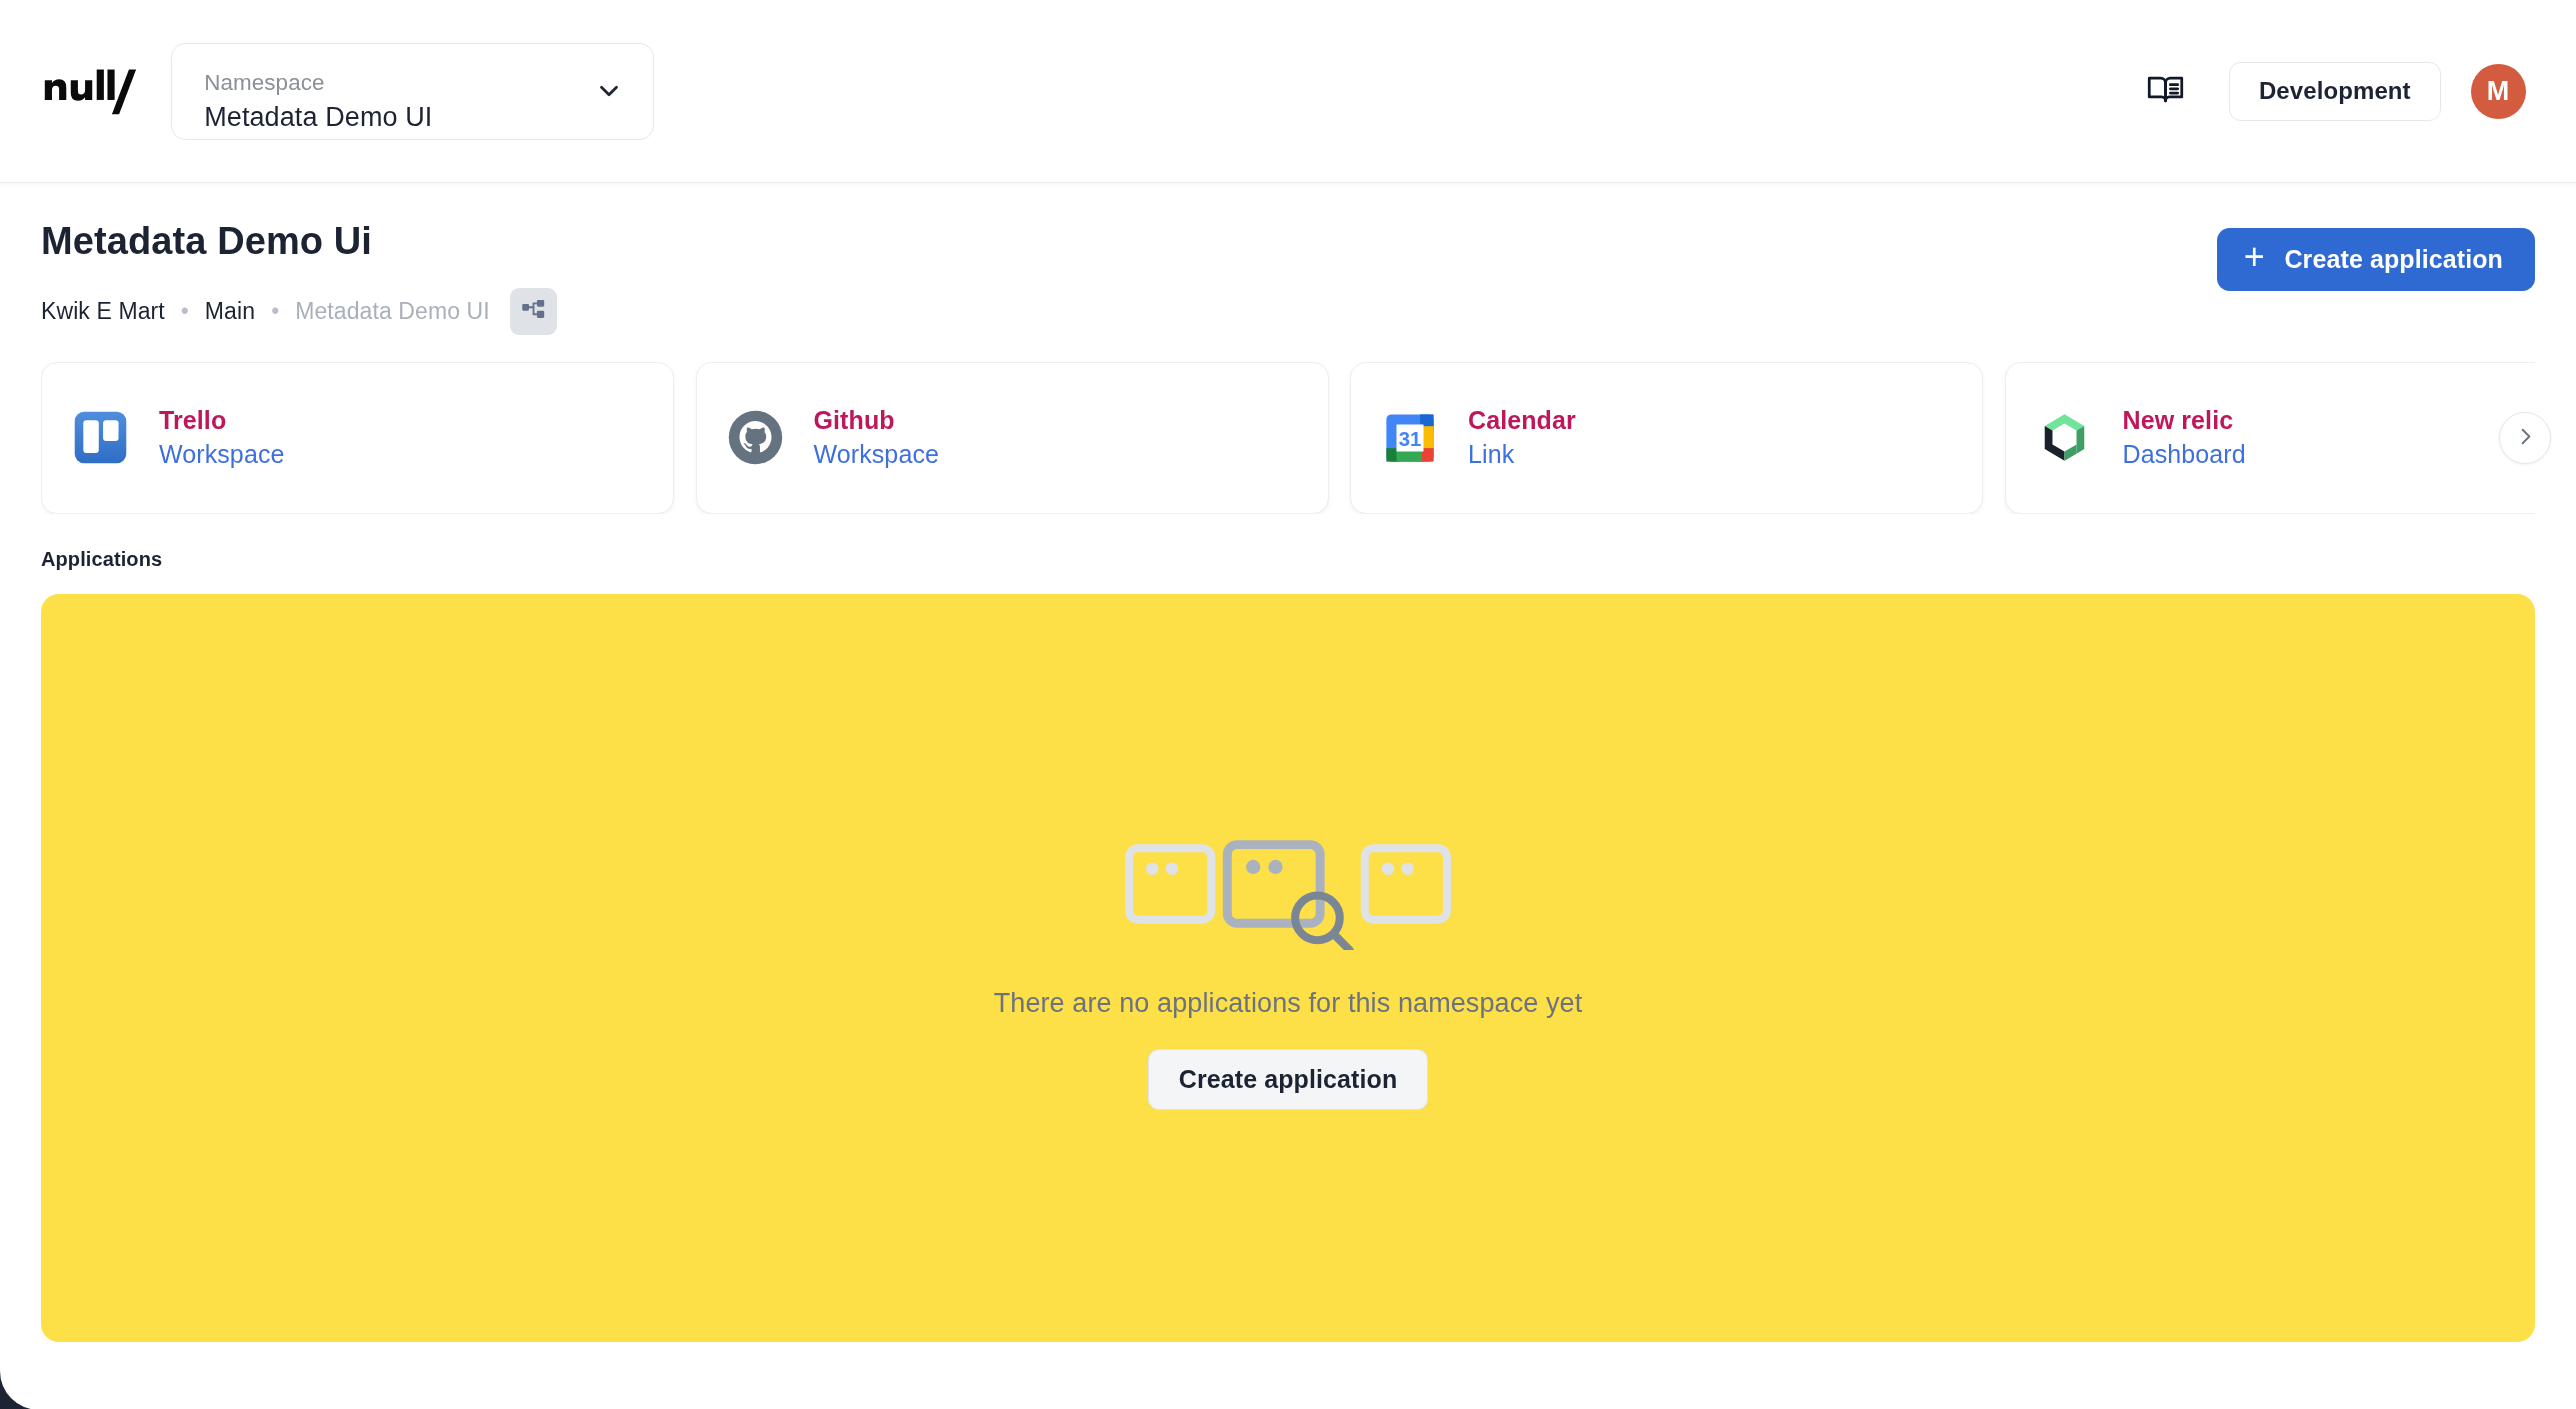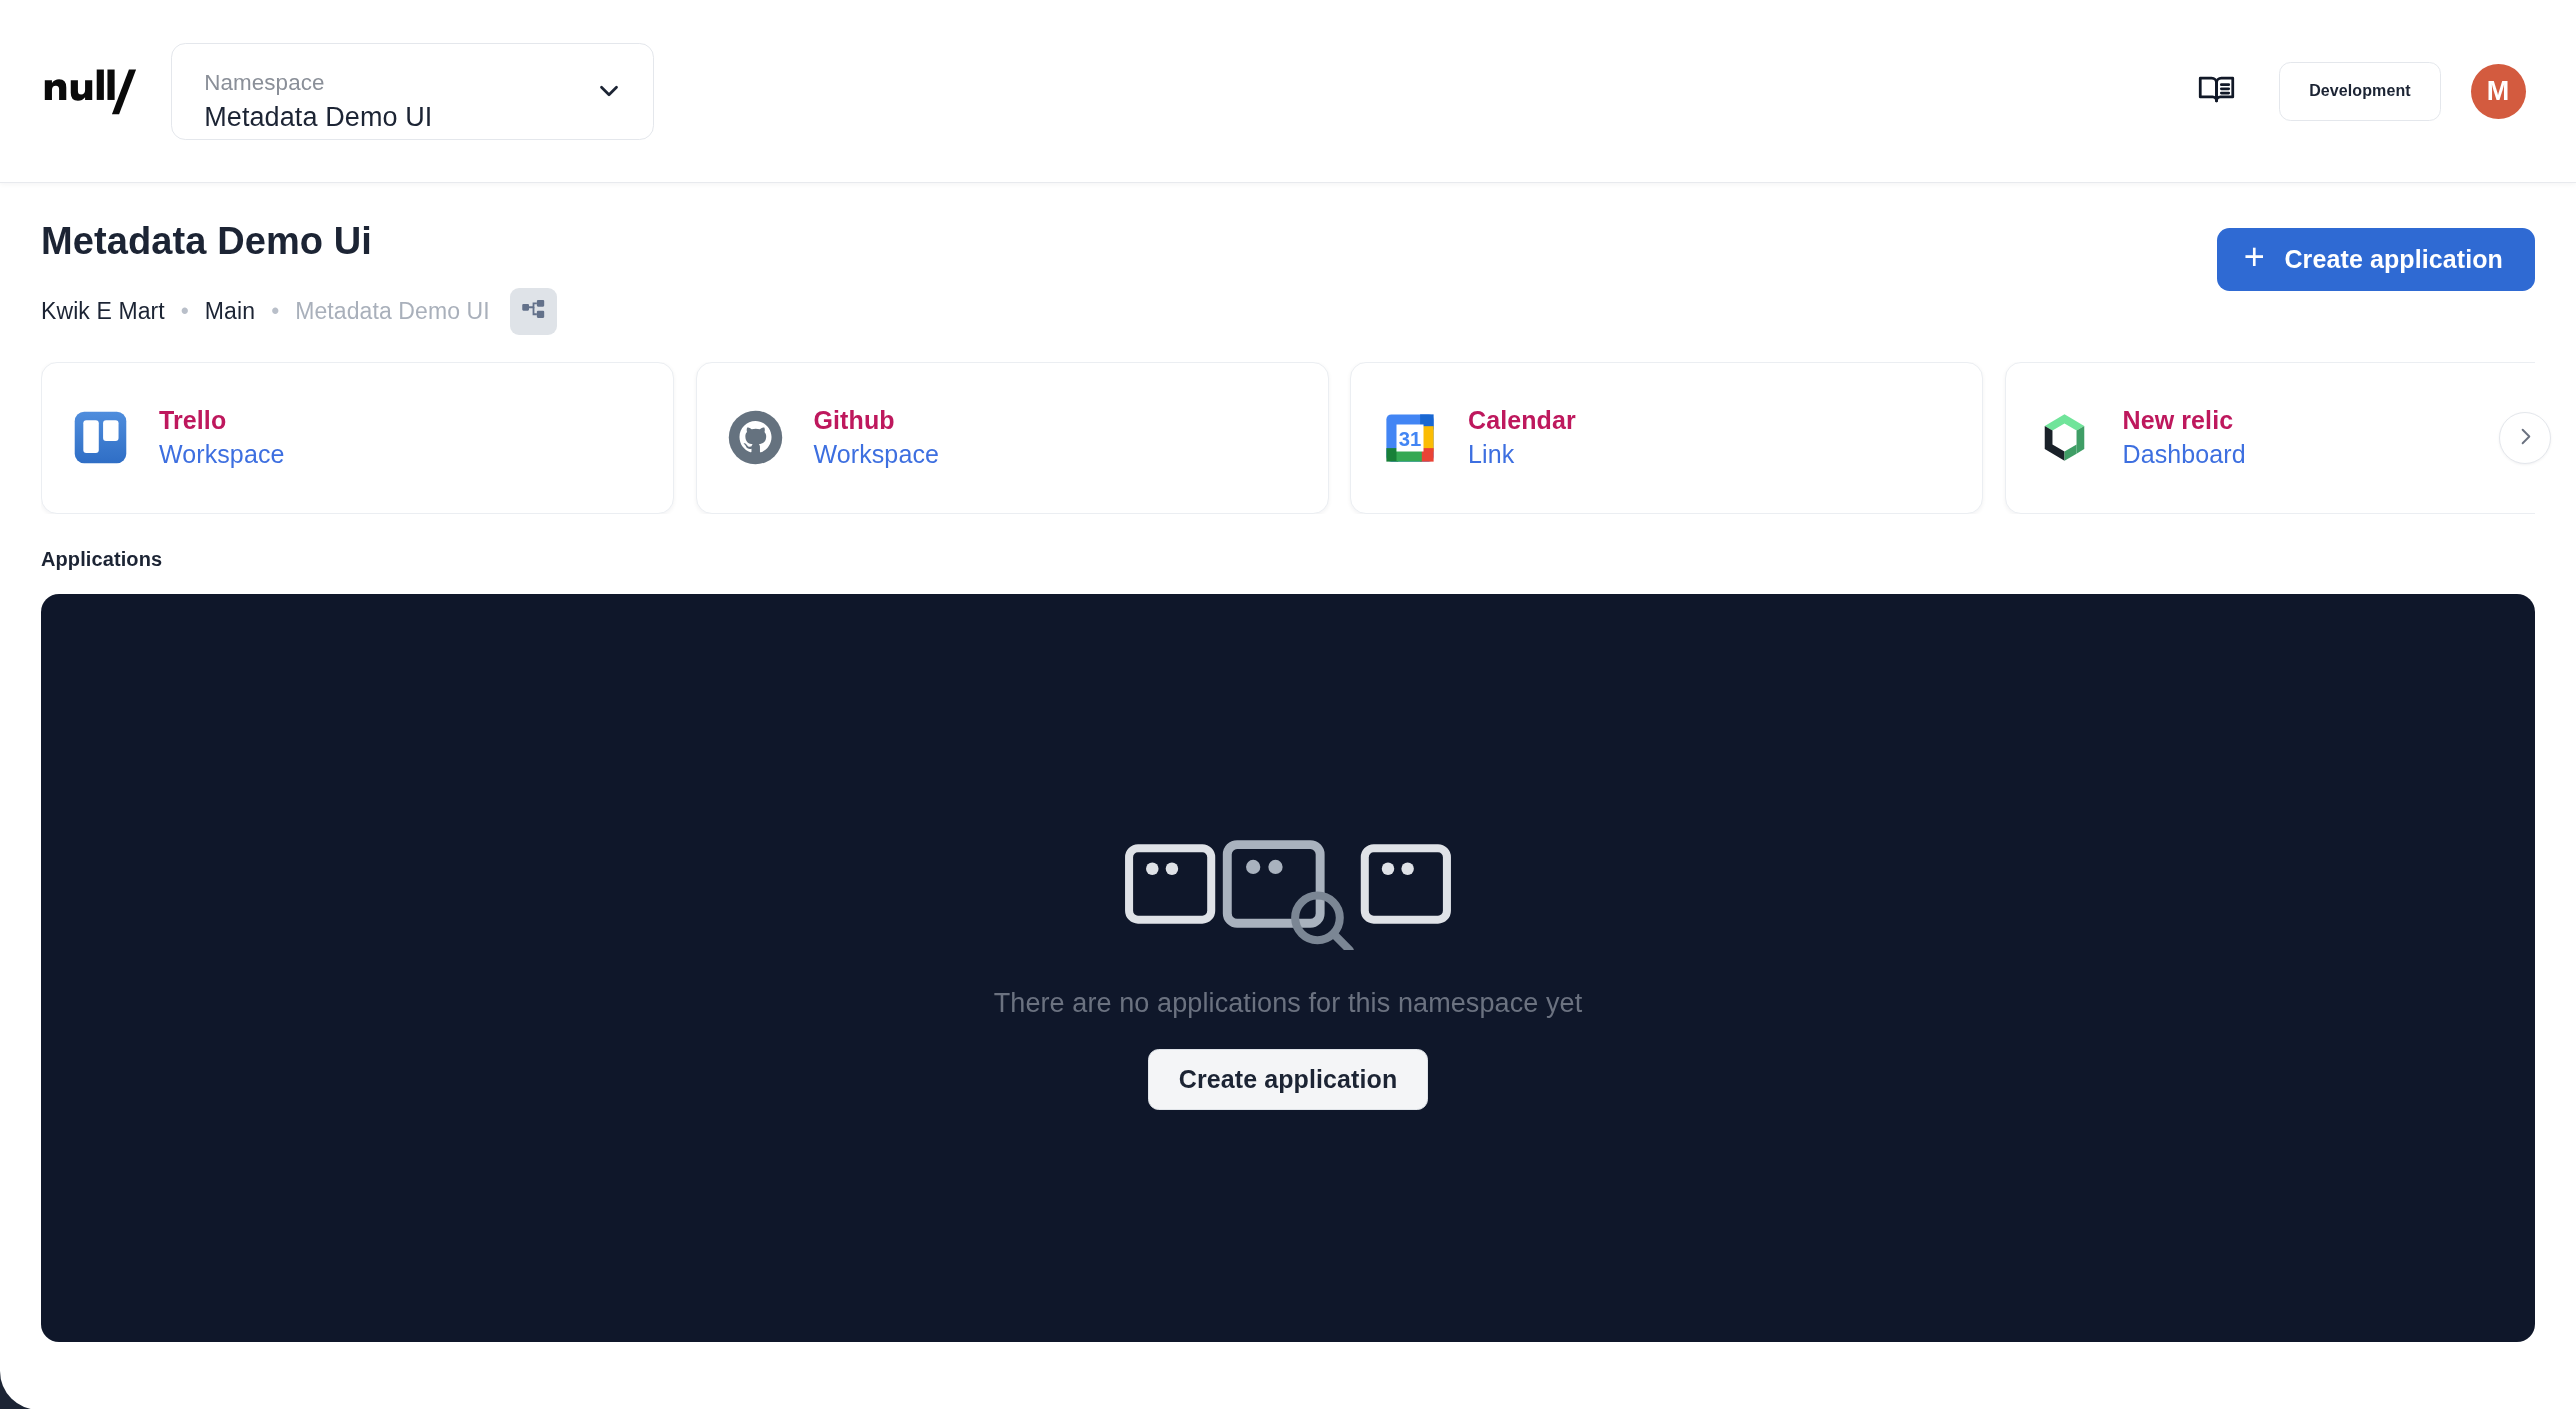--- a/index.html
+++ b/index.html
@@ -89,21 +89,21 @@
     background: transparent; border: none; cursor: pointer;
   }
 
   .env-btn {
     height: 59px;
     padding: 4px 29px;
     border: 0.9px solid #e4e7ec;
     border-radius: 11.6px;
     background: #fff;
     font-family: "Liberation Sans", sans-serif;
-    font-size: 16px;
+    font-size: 24px;
     font-weight: bold;
     color: #1c2434;
     display: flex; align-items: center;
     cursor: pointer;
     letter-spacing: 0.1px;
     margin-left: 8px;
   }
 
   .avatar {
     width: 55px; height: 55px;
@@ -260,21 +260,21 @@
     margin-top: 34px;
     font-size: 20px;
     font-weight: bold;
     color: #1c2434;
     letter-spacing: 0.1px;
   }
 
   .empty-panel {
     margin-top: 23px;
     height: 748px;
-    background: #0f172a;
+    background: #fde047;
     border-radius: 18px;
     display: flex;
     flex-direction: column;
     align-items: center;
     justify-content: center;
   }
 
   .empty-illus { width: 340px; height: 125px; margin-bottom: 38px; }
 
   .empty-text {

